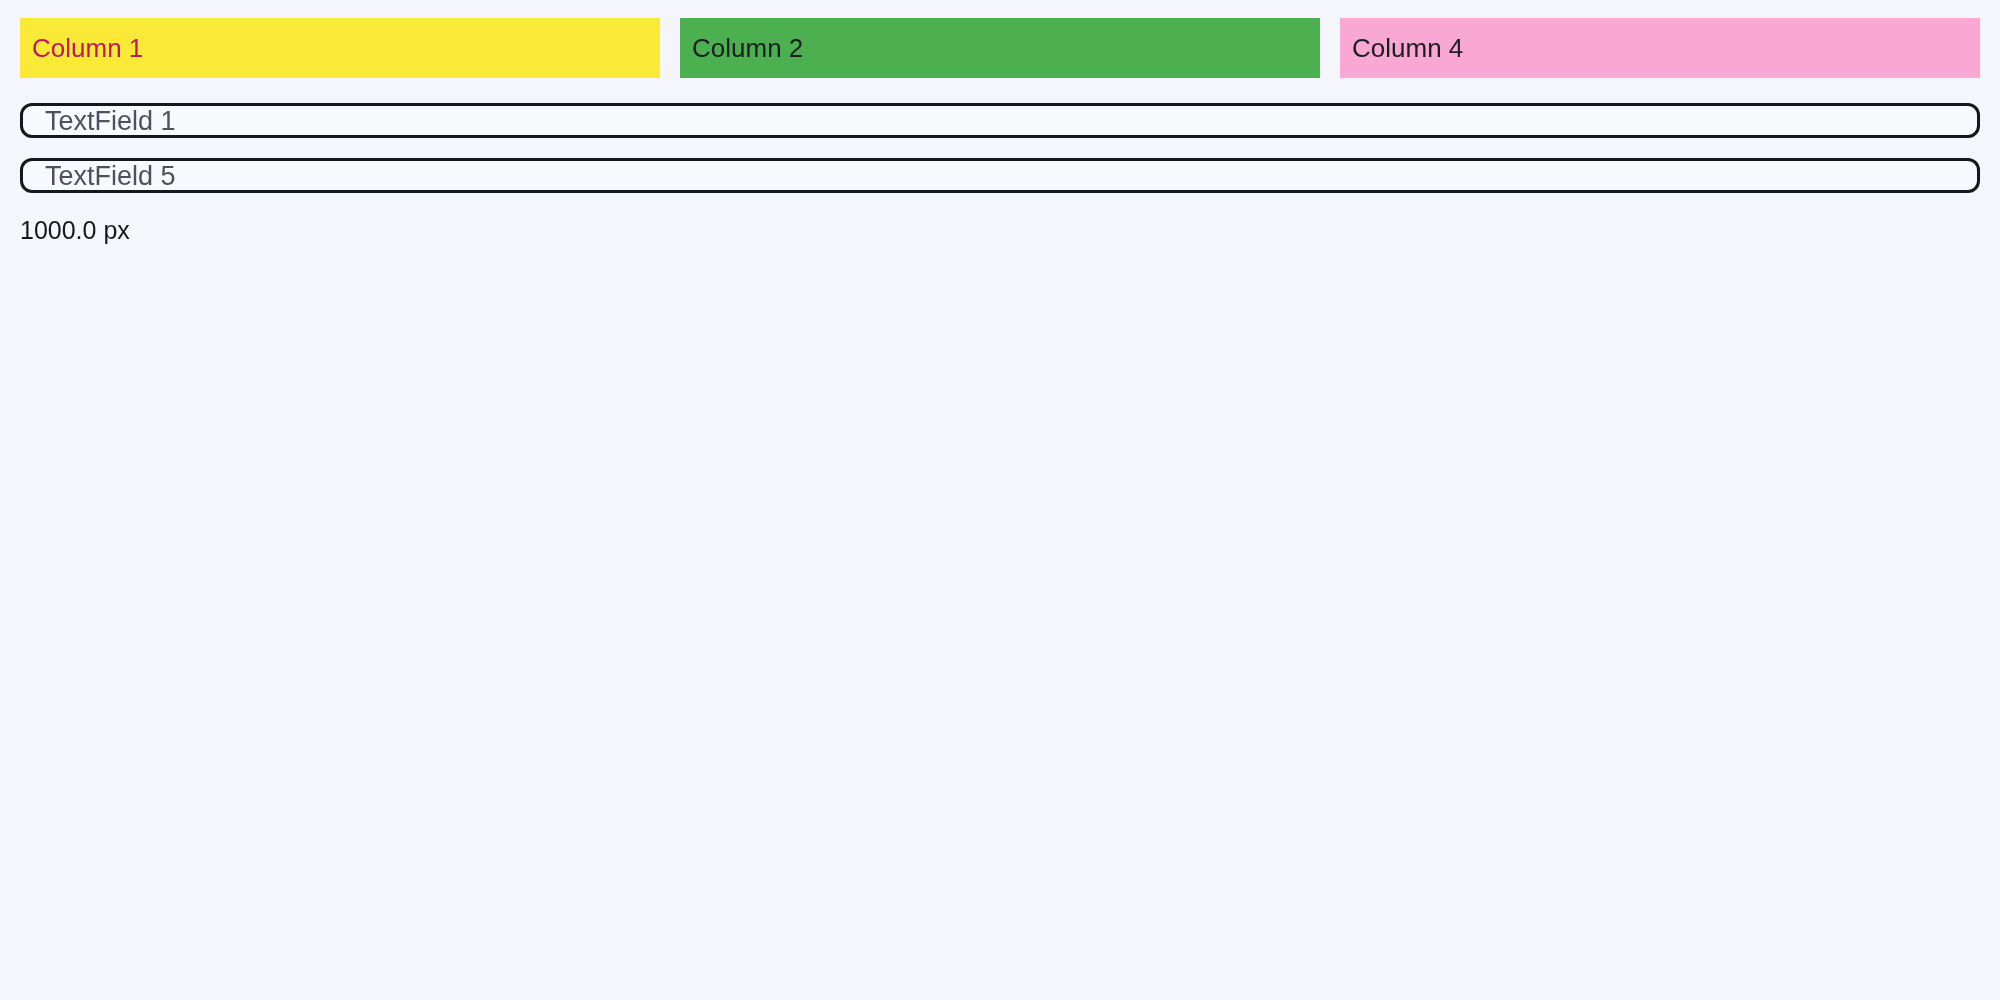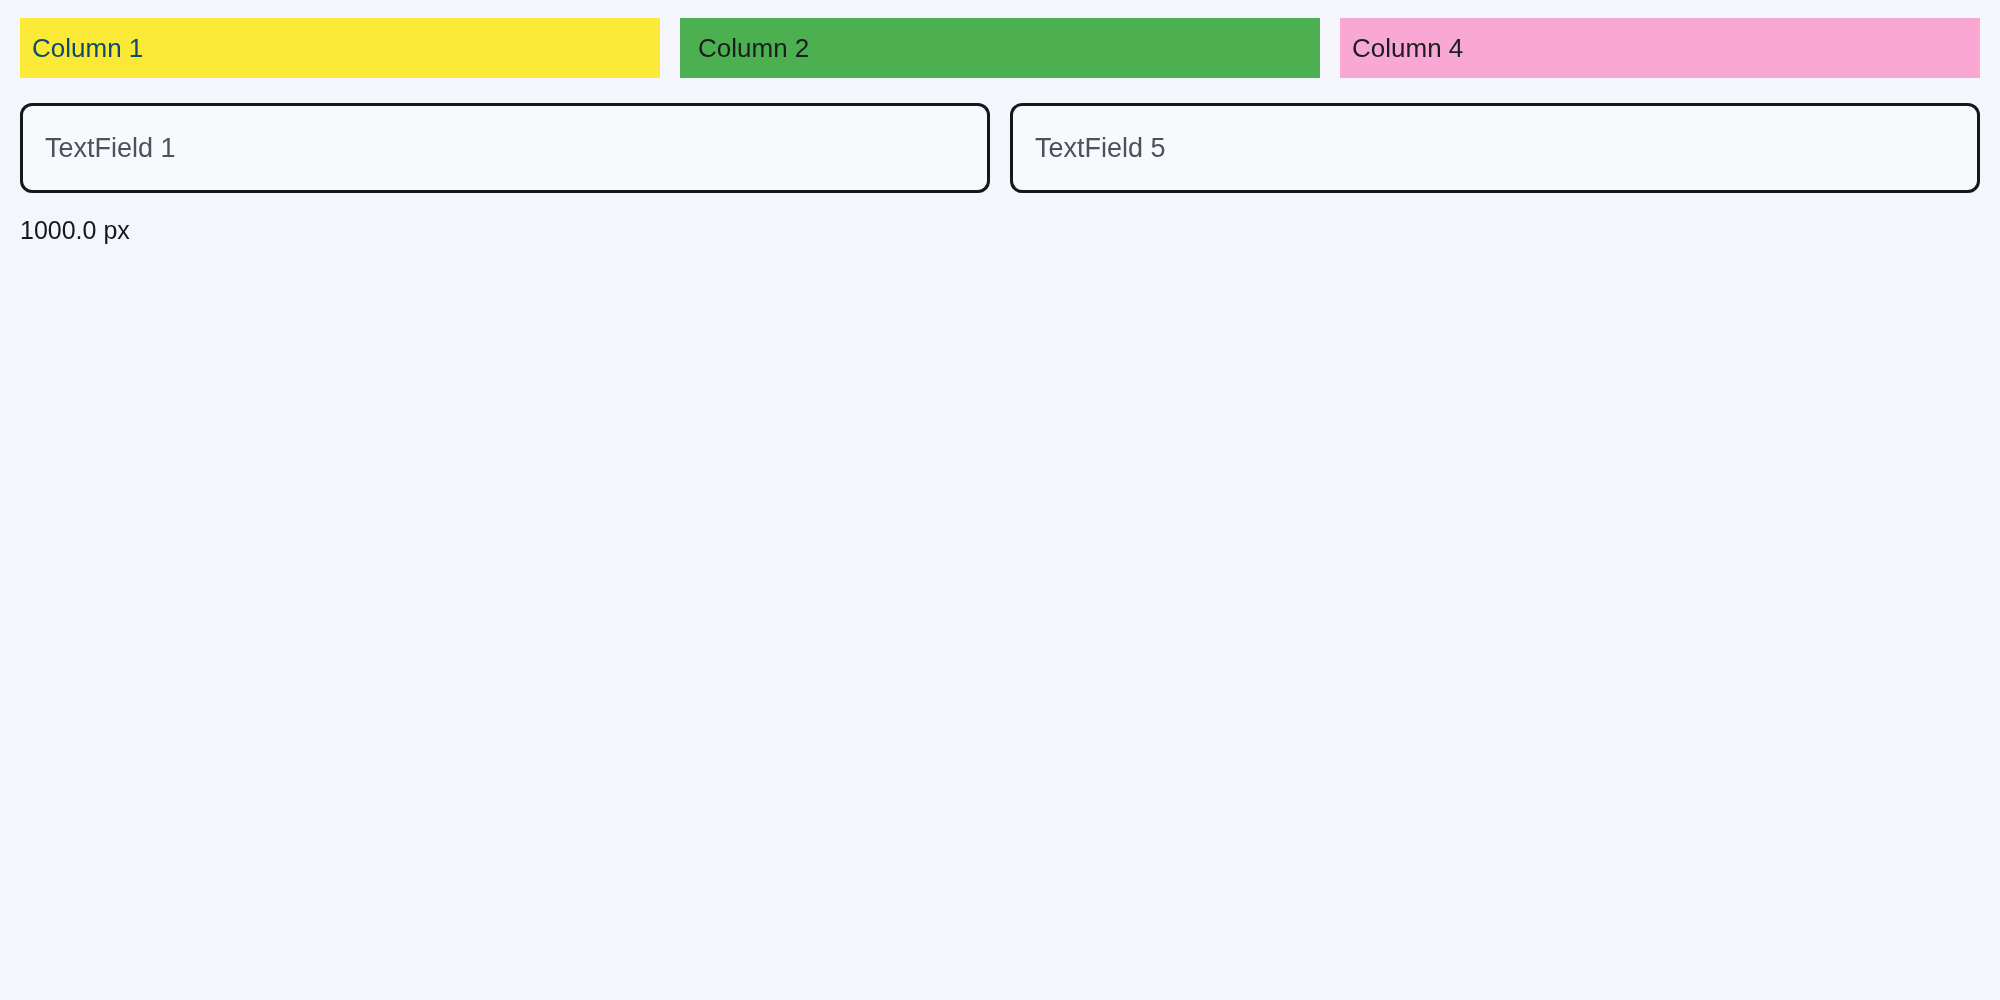--- a/index.html
+++ b/index.html
@@ -43,20 +43,21 @@
     font-size: 26px;
     line-height: 30px;
     color: #1b1d21;
     white-space: nowrap;
     font-family: "Liberation Sans", sans-serif;
   }
 
   
   .textfields-row {
     display: flex;
+    flex-direction: column;
     gap: 20px;
     width: 100%;
     height: 90px;
     margin-top: 25px;
   }
   .textfield {
     flex: 1 1 0;
     height: 90px;
     box-sizing: border-box;
     background: #f8f9fd;
@@ -93,24 +94,24 @@
     text-align: center;
   }
 </style>
 </head>
 <body style="background-color: rgb(245, 246, 252);">
 
 <div class="app-root">
 
   <div class="columns-row">
     <div class="column-cell" style="background-color: rgb(251, 233, 56);">
-      <span class="column-label" style="color: #0c4a6e;">Column 1</span>
+      <span class="column-label" style="color: #be185d;">Column 1</span>
     </div>
     <div class="column-cell" style="background-color: rgb(76, 175, 80);">
-      <span class="column-label" style="color: rgb(27, 29, 33); margin-left: 6px;">Column 2</span>
+      <span class="column-label" style="color: rgb(27, 29, 33);">Column 2</span>
     </div>
     <div class="column-cell" style="background-color: #f9a8d4;">
       <span class="column-label" style="color: rgb(27, 29, 33);">Column 4</span>
     </div>
   </div>
 
   <div class="textfields-row">
     <div class="textfield">
       <span class="textfield-placeholder">TextField 1</span>
     </div>

